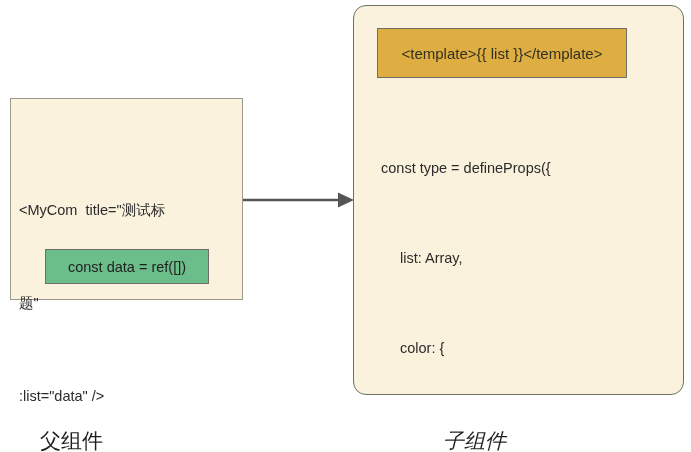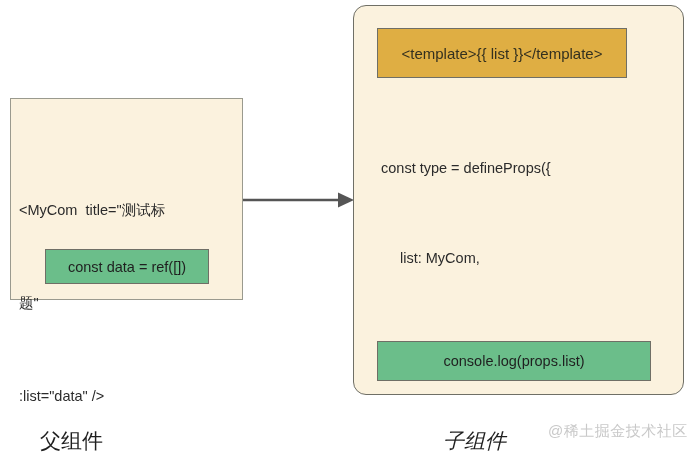--- a/index.html
+++ b/index.html
@@ -168,29 +168,27 @@
       <polygon points="95,4.5 111,12 95,19.5" fill="#555555"></polygon>
     </svg>
   </div>
 
   <div class="child-box"></div>
 
   <div class="template-chip">&lt;template&gt;{{ list }}&lt;/template&gt;</div>
 
   <div class="child-code">
     <span class="ln">const type = defineProps({</span>
-    <span class="ln i1">list: MyCom,</span>
+    <span class="ln i1">list: Array,</span>
     <span class="ln i1">color: {</span>
     
     
     
     
   </div>
 
-  <div class="chip-green child-chip">console.log(props.list)</div>
 
   <div class="caption caption-parent">父组件</div>
 
   <div class="caption caption-child">子组件</div>
 
-  <div class="watermark">@稀土掘金技术社区</div>
 
 </div>
 
 </body></html>

